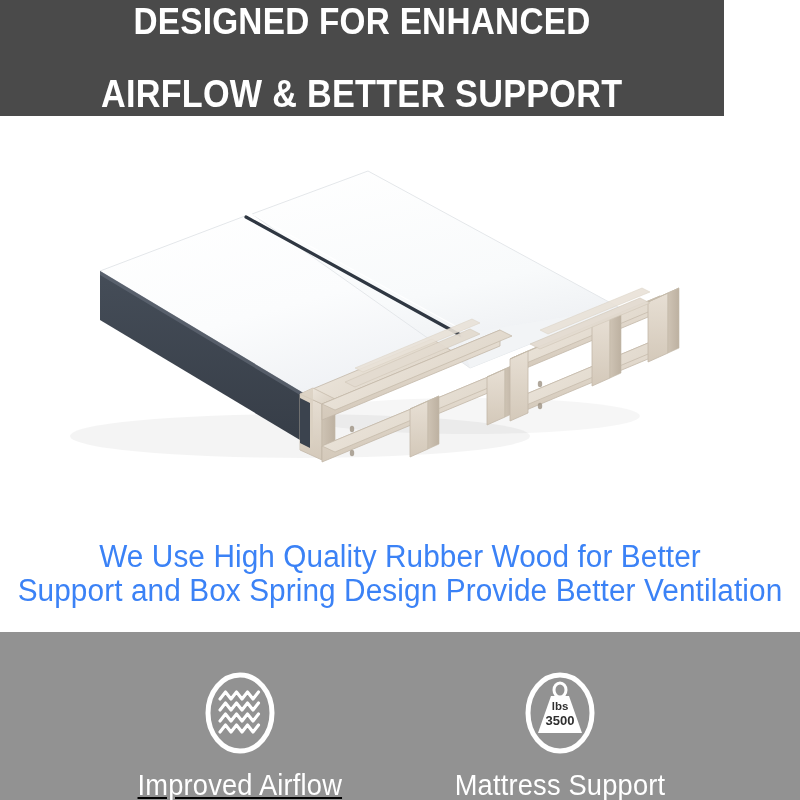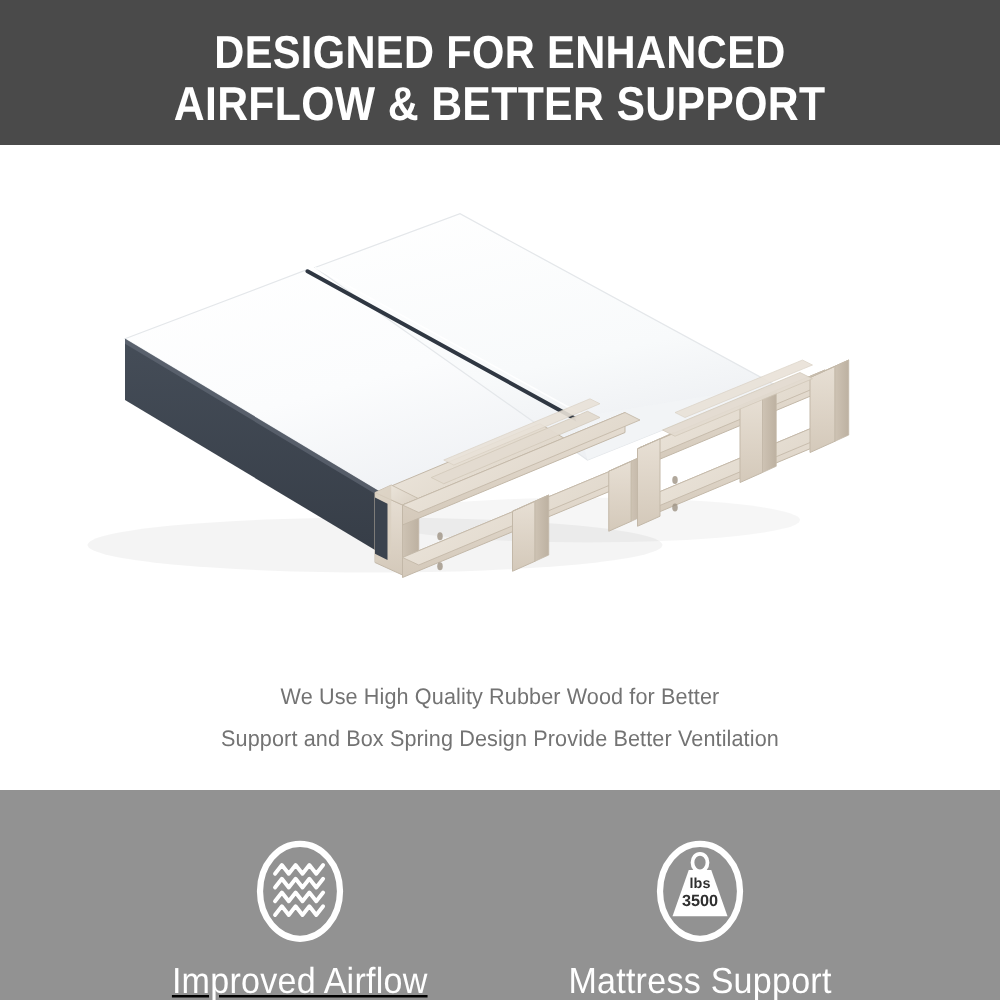--- a/index.html
+++ b/index.html
@@ -8,26 +8,26 @@
     width:800px;height:800px;
     background:#ffffff;
     font-family:"Liberation Sans", sans-serif;
     overflow:hidden;
     position:relative;
   }
   .page{position:relative;width:800px;height:800px;overflow:hidden;background:#fff;}
 
   
   .header-band{
-    position:absolute;left:0;top:0;width:800px;height:116px;
+    position:absolute;left:0;top:0;width:724px;height:116px;
     background:#4a4a4a;
     display:flex;flex-direction:column;
-    align-items:center;justify-content:center;
+    align-items:center;justify-content:space-between;
     box-sizing:border-box;
-    padding-top:10px;
+    padding-top:0;
   }
   .headline{
     color:#ffffff;
     font-family:"Liberation Sans", sans-serif;
     font-weight:bold;
     font-size:37px;
     line-height:43px;
     letter-spacing:0.3px;
     text-align:center;
     white-space:nowrap;
@@ -41,24 +41,24 @@
   .stage{
     position:absolute;left:0;top:116px;width:800px;height:516px;
     background:#ffffff;
   }
   .product-svg{position:absolute;left:0;top:0;width:800px;height:360px;}
 
   
   .body-copy{
     position:absolute;left:0;top:424px;width:800px;
     text-align:center;
-    color:#737373;
+    color:#3b82f6;
     font-family:"Liberation Sans", sans-serif;
     font-weight:normal;
-    font-size:18px;
+    font-size:31px;
     line-height:34px;
     letter-spacing:0.1px;
   }
   .body-copy .bl{display:block;transform:scaleX(0.96);transform-origin:center center;white-space:nowrap;}
 
   
   .footer-band{
     position:absolute;left:0;top:632px;width:800px;height:168px;
     background:#929292;
     display:flex;align-items:flex-start;justify-content:center;

